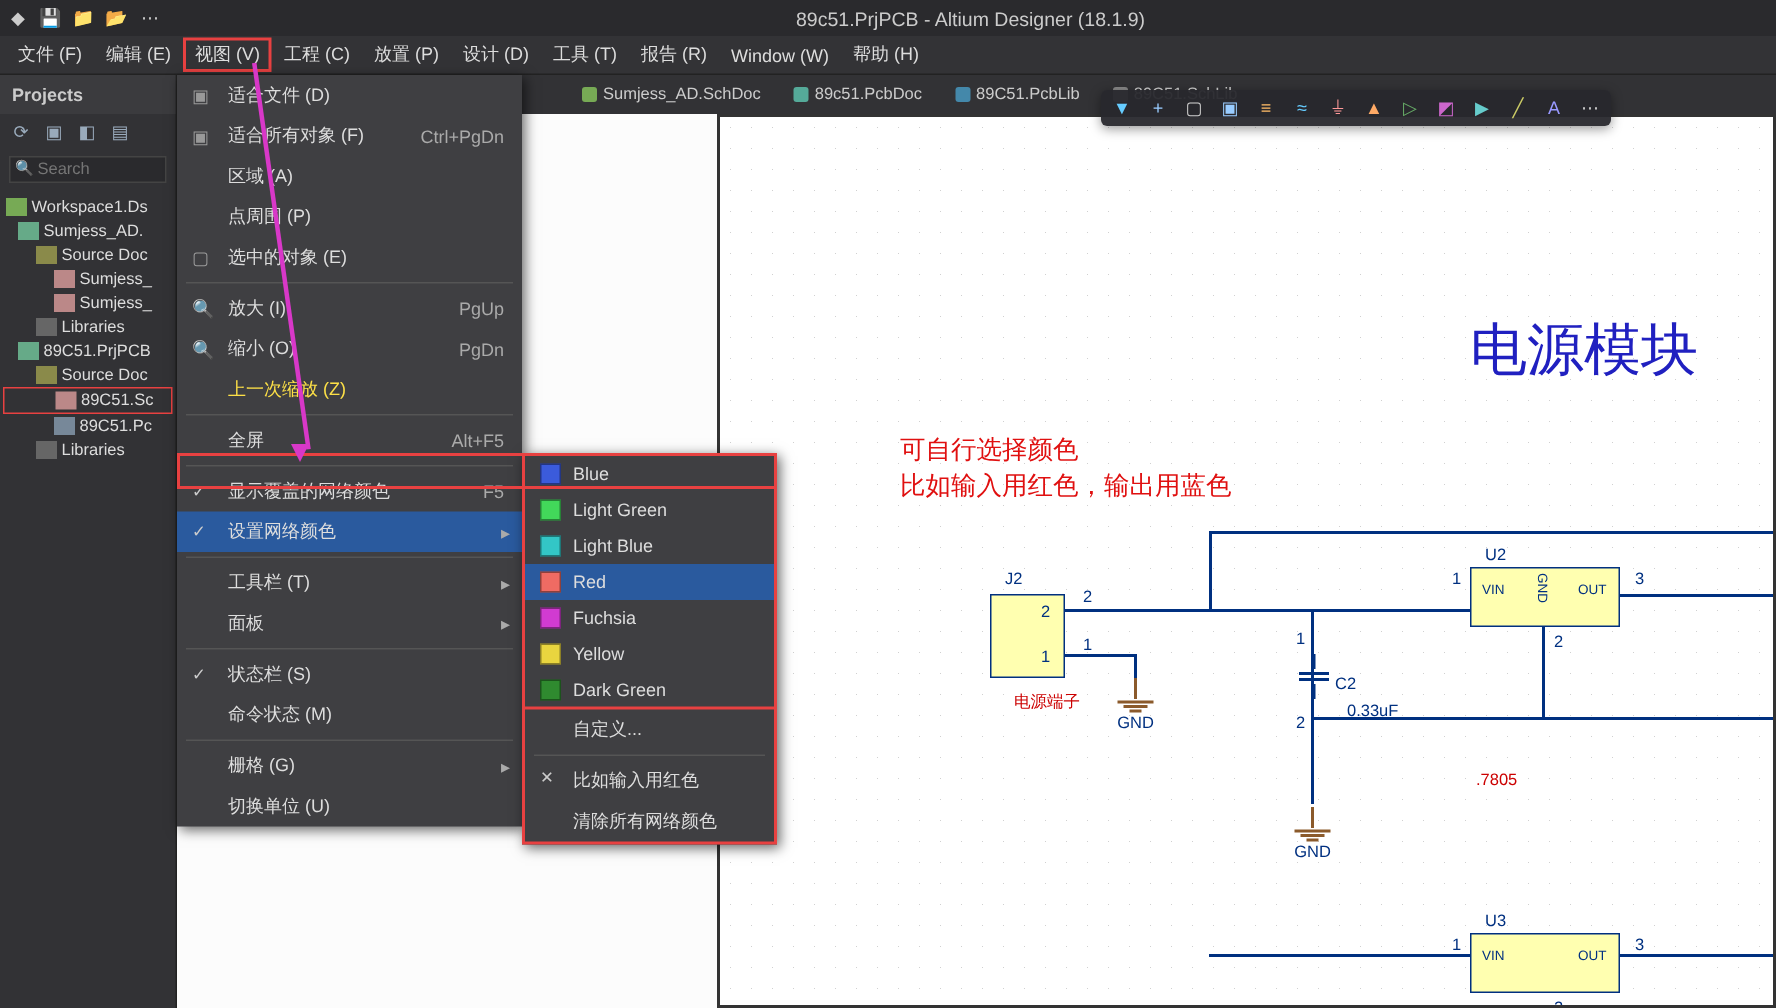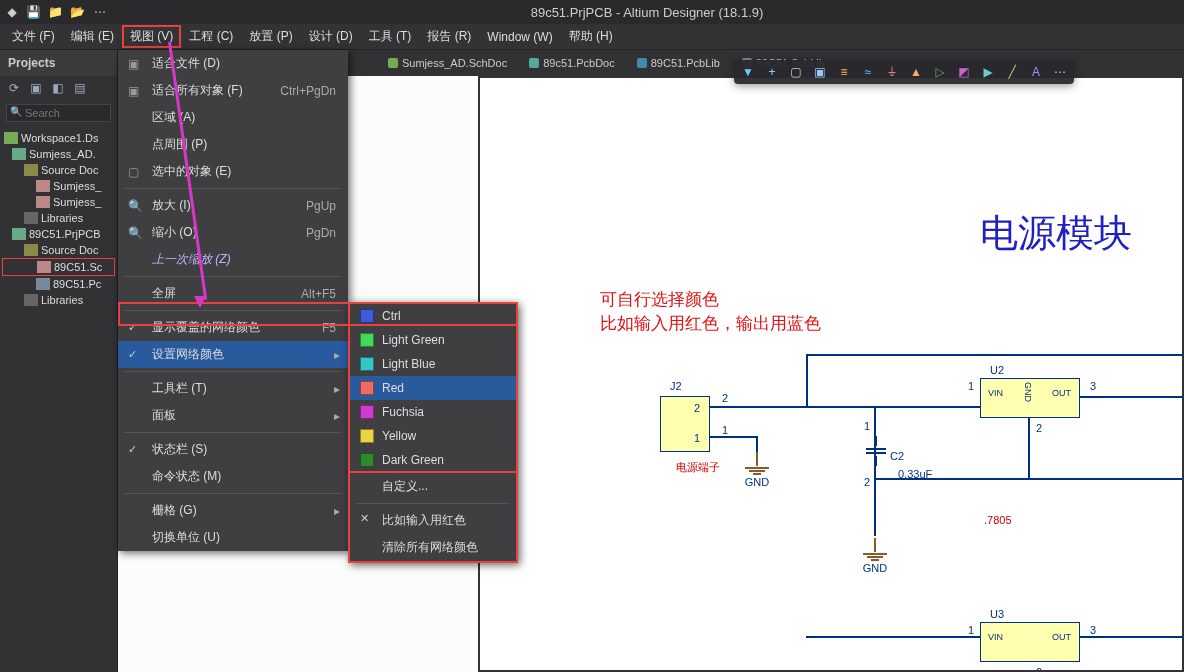--- a/index.html
+++ b/index.html
@@ -69,21 +69,21 @@
 .cap-sym .plate { width:20px;height:2px;background:#003080;margin:2px 0; }
 .cap-sym .lead { width:2px;height:10px;background:#003080;margin:0 auto; }
 
 .dropdown { position: absolute; top: 50px; left: 118px; width: 230px; background: #3f3f42; box-shadow: 2px 2px 8px rgba(0,0,0,0.6); z-index: 100; }
 .dd-row { display: flex; align-items: center; padding: 5px 12px 5px 34px; color: #ddd; cursor: pointer; position: relative; }
 .dd-row .shortcut { margin-left: auto; color: #aaa; }
 .dd-row .arrow { position:absolute; right:8px; color:#aaa; }
 .dd-row .check-icon { position:absolute; left:10px; color:#ccc; font-size:11px; }
 .dd-row .left-icon { position:absolute; left:10px; font-size:12px; color:#999; }
 .dd-sep { height:1px; background:#555; margin: 3px 6px; }
-.dd-row.disabled { color: #c4b5fd; font-style: italic; }
+.dd-row.disabled { color: #fde047; }
 .dd-row.hover-blue { background: #2a5a9e; }
 
 .submenu { position: absolute; top: 302px; left: 348px; width: 170px; background: #3f3f42; box-shadow: 2px 2px 8px rgba(0,0,0,0.6); z-index: 101; border: 2px solid #e84141; }
 .sm-row { display: flex; align-items: center; padding: 5px 12px 5px 32px; color:#ddd; position:relative; cursor:pointer;}
 .sm-row .swatch { position:absolute; left:10px; width:14px; height:14px; border:1px solid rgba(0,0,0,0.4);}
 .sm-row.hl { background: #2a5a9e; }
 .sm-extra { padding: 5px 12px 5px 32px; color:#ddd; position:relative; }
 .sm-extra .licon { position:absolute; left:10px; font-size:11px; color:#ccc; }
 
 .red-hl-box { position:absolute; border:2px solid #e84141; pointer-events:none; z-index:102; }
@@ -362,21 +362,21 @@
       <span class="arrow">▸</span>
     </div>
   <div class="dd-row">
       <span>切换单位 (U)</span>
     </div>
 </div>
 
 <div class="submenu">
   <div class="sm-row">
       <span class="swatch" style="background:#3b5bdb"></span>
-      <span>Ctrl</span>
+      <span>Blue</span>
     </div>
   <div class="sm-row">
       <span class="swatch" style="background:#42d85a"></span>
       <span>Light Green</span>
     </div>
   <div class="sm-row">
       <span class="swatch" style="background:#33c6c6"></span>
       <span>Light Blue</span>
     </div>
   <div class="sm-row hl">

